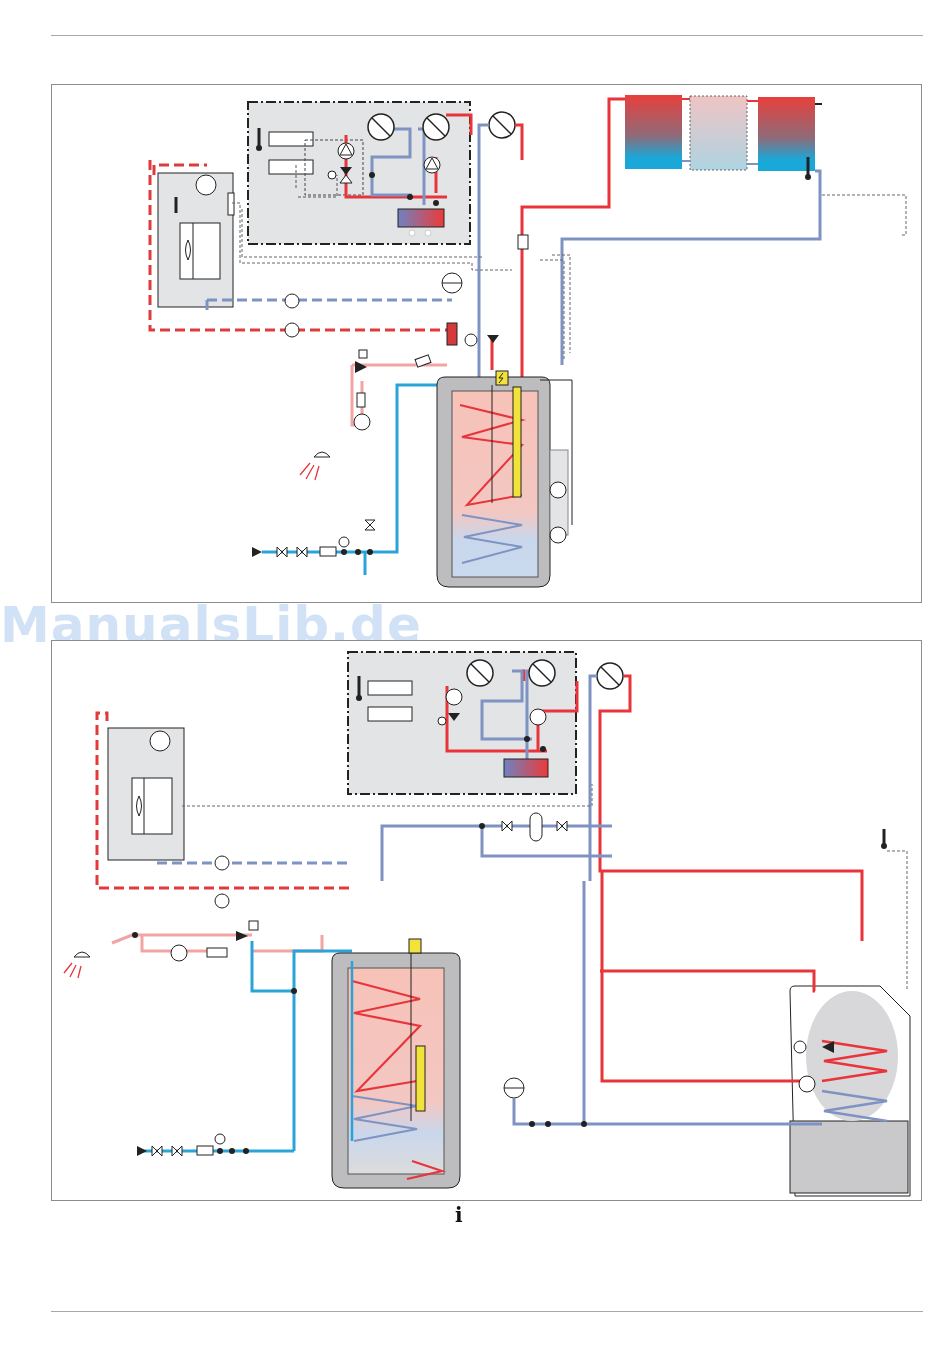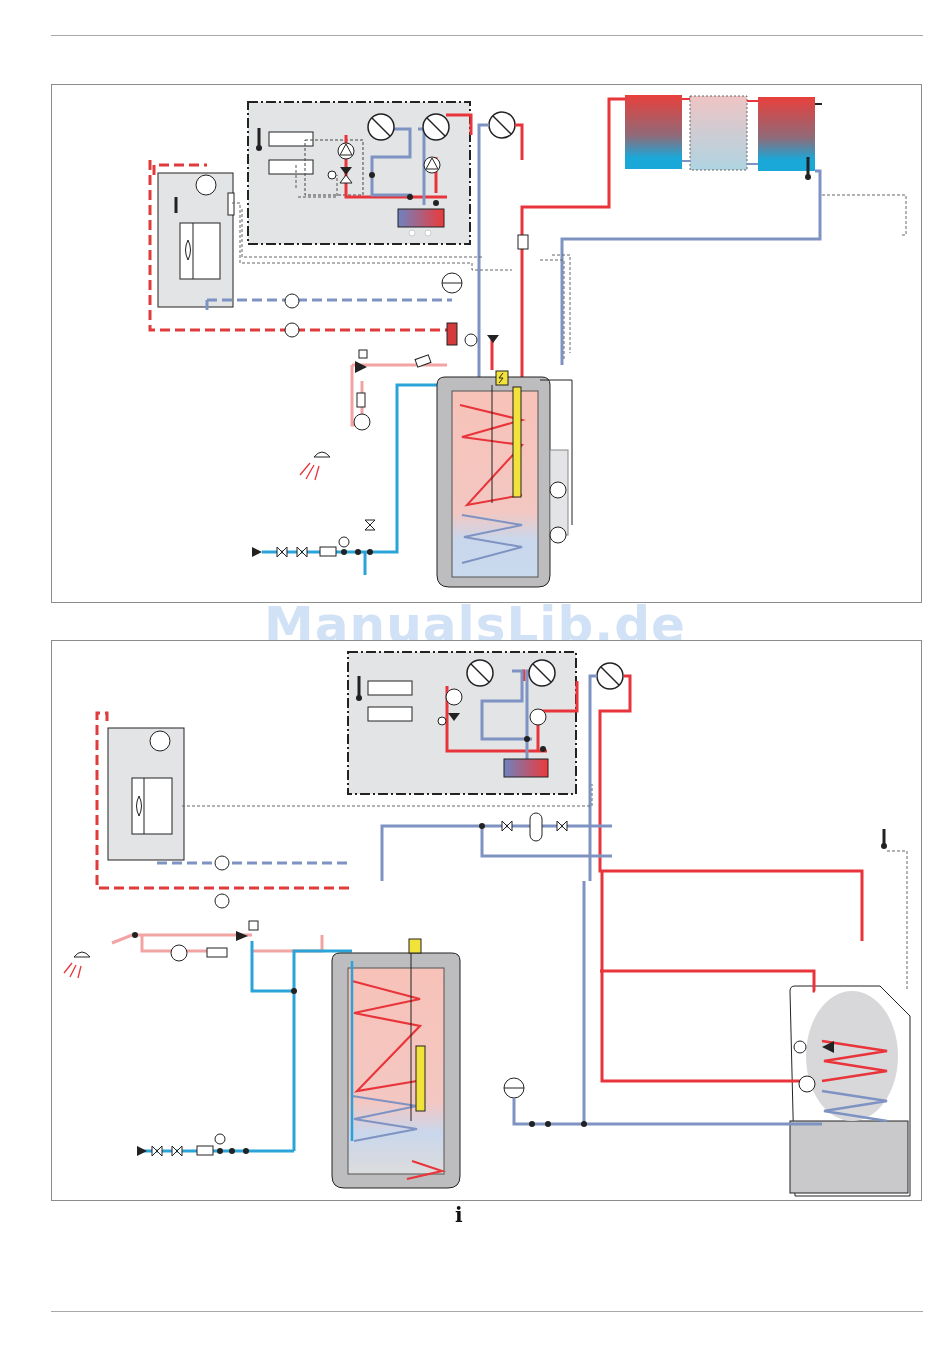--- a/index.html
+++ b/index.html
@@ -1,20 +1,20 @@
 <!DOCTYPE html>
 <html><head>
 <meta charset="utf-8">
 <style>
   html,body{margin:0;padding:0;background:#ffffff;}
   body{width:950px;height:1356px;position:relative;overflow:hidden;font-family:"Liberation Sans",sans-serif;}
   .rule{position:absolute;left:51px;width:872px;height:1px;background:#a8a8a8;}
   .panel{position:absolute;left:51px;width:871px;border:1px solid #8c8c8c;background:#fff;box-sizing:border-box;}
   .panel svg{position:absolute;left:0;top:0;}
-  .watermark{position:absolute;left:0;width:950px;top:596px;text-align:center;font-size:50px;font-weight:bold;color:#c9dcf5;opacity:0.85;letter-spacing:1px;font-family:"DejaVu Sans",sans-serif;}
+  .watermark{position:absolute;left:0;width:950px;top:596px;font-size:50px;font-weight:bold;color:#c9dcf5;opacity:0.85;letter-spacing:1px;font-family:"DejaVu Sans",sans-serif;}
   .info{position:absolute;left:455px;top:1203px;font-family:"DejaVu Serif",serif;font-weight:bold;font-size:20px;color:#111;}
 </style>
 </head>
 <body>
 
 <div class="rule" style="top:35px;"></div>
 
 <div class="panel" style="top:84px;height:519px;">
 <svg width="871" height="519">
   <defs>

